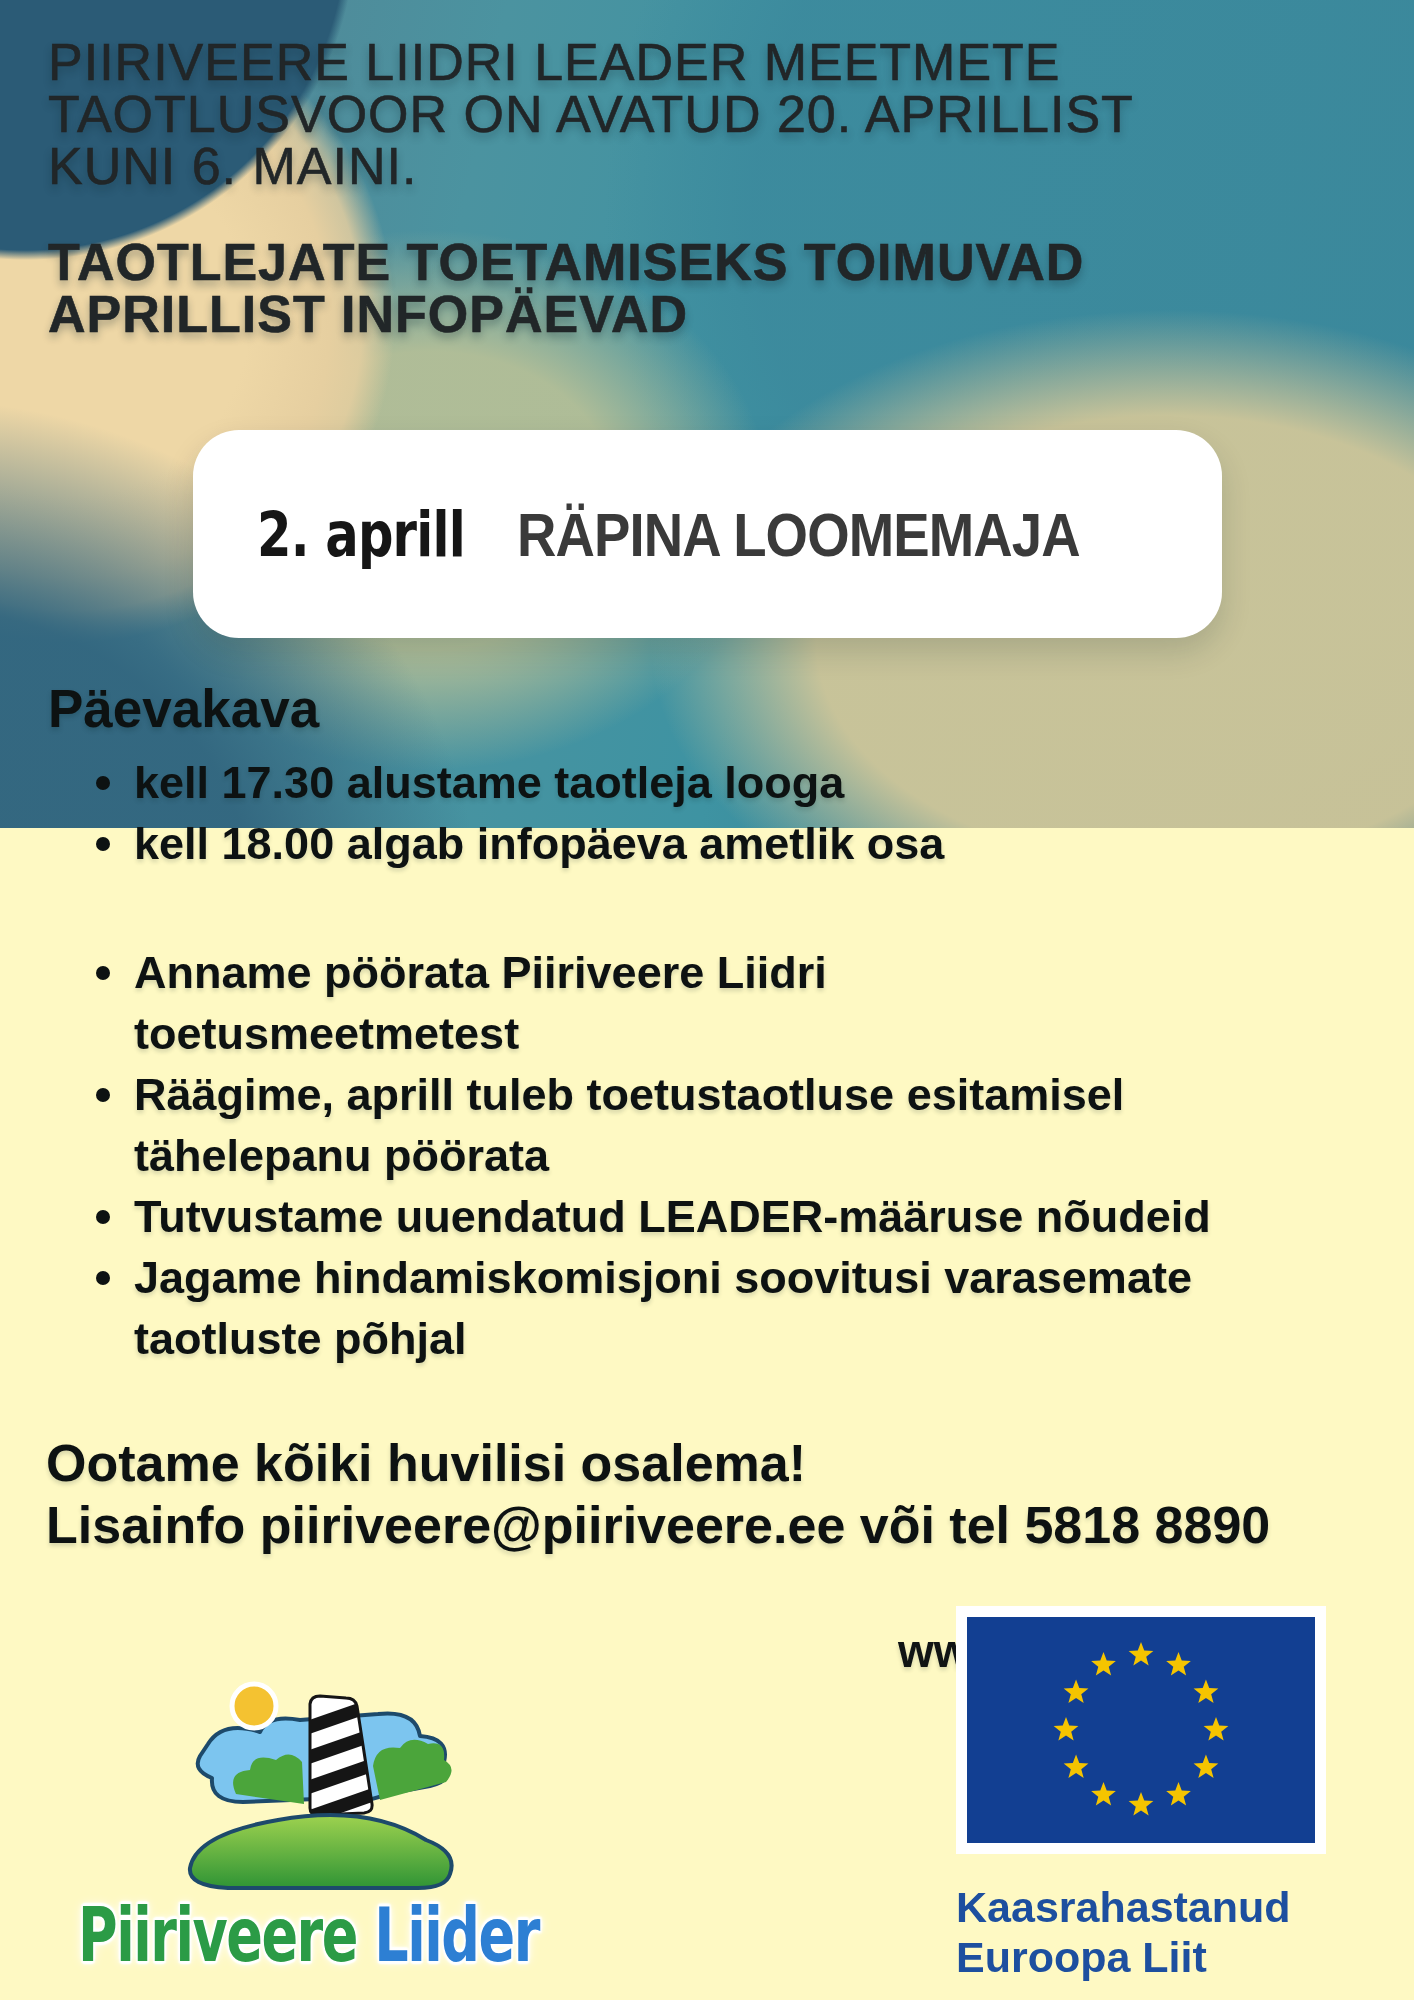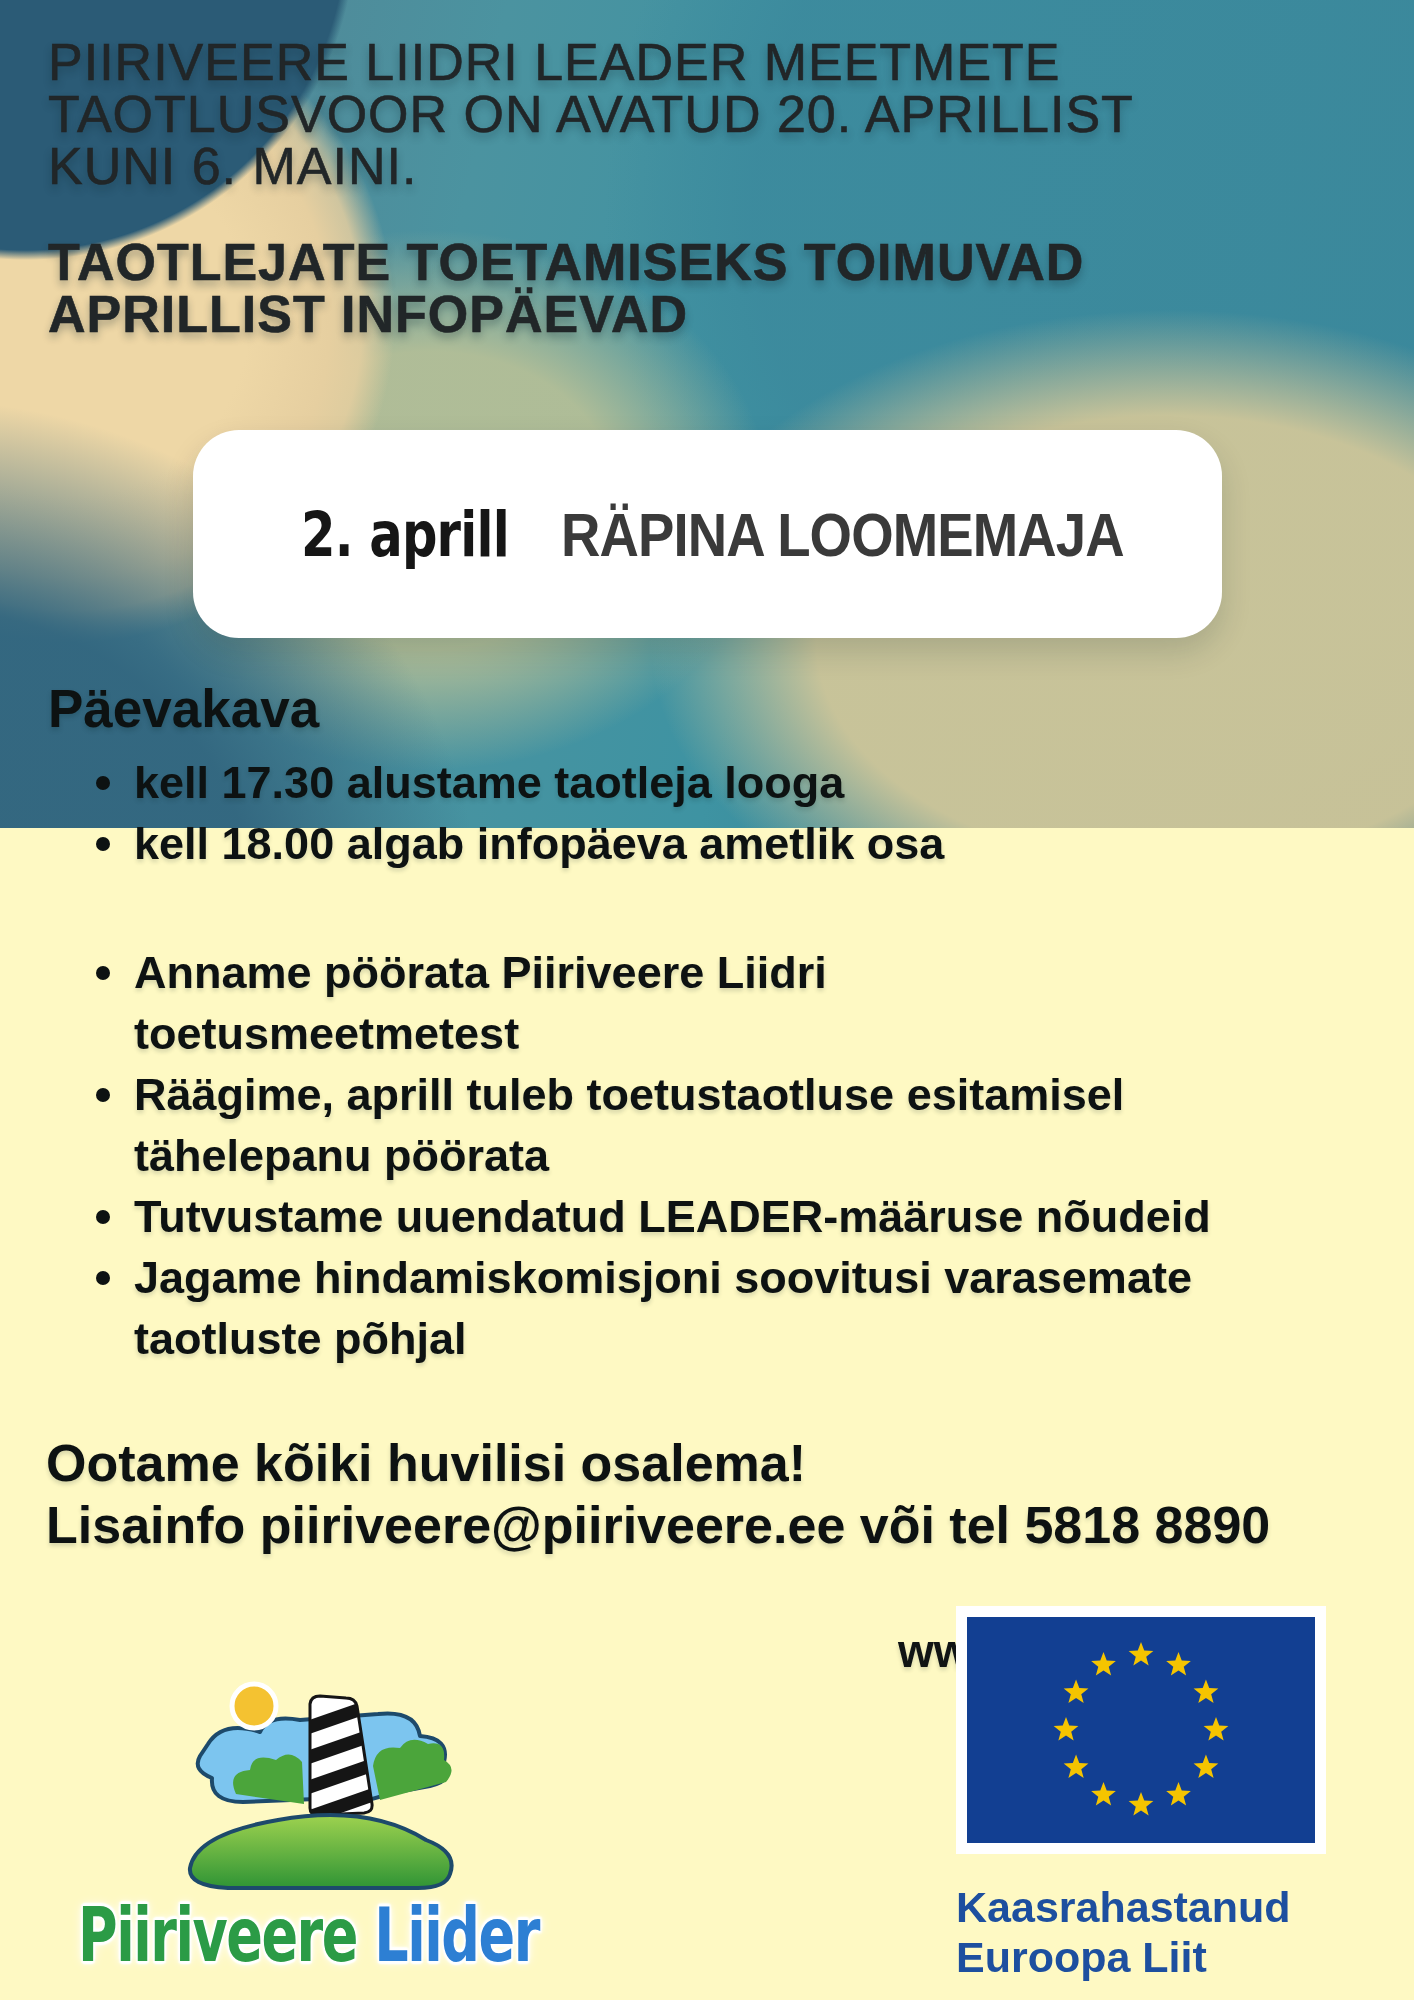--- a/index.html
+++ b/index.html
@@ -38,21 +38,21 @@
     -webkit-text-stroke:.6px #212628;
     text-shadow:0 5px 8px rgba(12,34,42,.32);
     white-space:nowrap;
   }
   
   .event-card{
     position:absolute;left:193px;top:430px;width:1029px;height:208px;
     background:#ffffff;border-radius:46px;
     box-shadow:0 14px 30px rgba(10,40,45,.16);
     display:flex;align-items:center;
-    padding-left:108px;box-sizing:border-box;
+    padding-left:64px;box-sizing:border-box;
     white-space:nowrap;
   }
   .event-date{
     font-family:"DejaVu Sans", sans-serif;
     font-size:62px;font-weight:700;color:#161616;letter-spacing:-1px;
     transform:scaleX(.8);transform-origin:left center;
   }
   .event-venue{
     font-size:62px;font-weight:700;color:#3a3a3a;letter-spacing:-1px;
     transform:scaleX(.88);transform-origin:left center;

